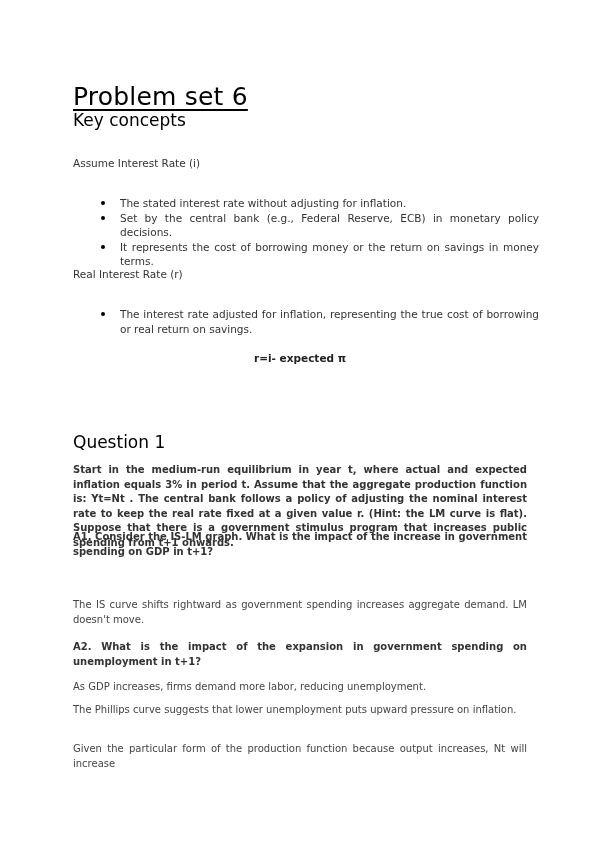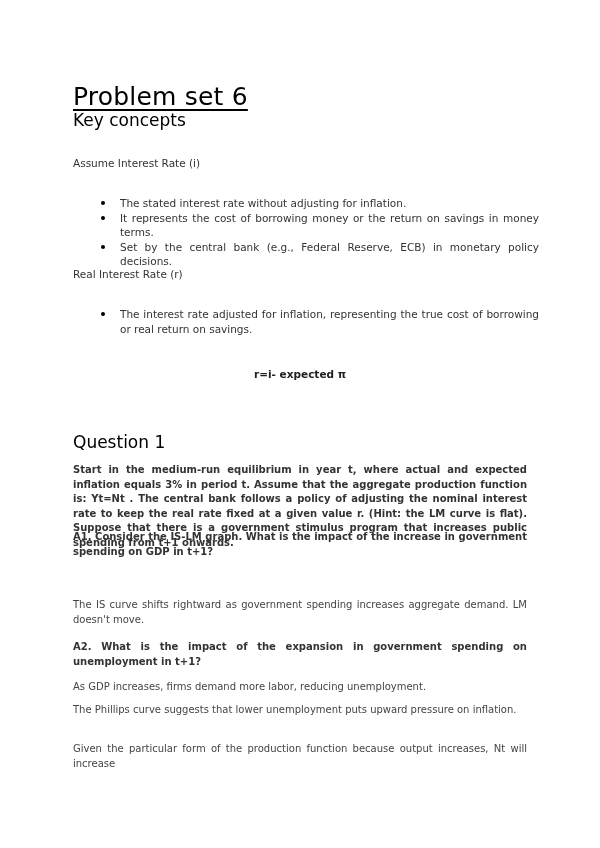--- a/index.html
+++ b/index.html
@@ -109,31 +109,31 @@
 <div class="page">
 
   <h1 class="title">Problem set 6</h1>
 
   <h2 class="h2" style="top:110px;">Key concepts</h2>
 
   <p class="label" style="top:157px;">Assume Interest Rate (i)</p>
 
   <ul class="bullets" style="top:184px;">
     <li><span class="dot"></span><span>The stated interest rate without adjusting for inflation.</span></li>
+    <li><span class="dot"></span><span>Set by the central bank (e.g., Federal Reserve, ECB) in monetary policy decisions.</span></li>
     <li><span class="dot"></span><span>It represents the cost of borrowing money or the return on savings in money terms.</span></li>
-    <li><span class="dot"></span><span>Set by the central bank (e.g., Federal Reserve, ECB) in monetary policy decisions.</span></li>
   </ul>
 
   <p class="label" style="top:268px;">Real Interest Rate (r)</p>
 
   <ul class="bullets" style="top:295px;">
     <li><span class="dot"></span><span>The interest rate adjusted for inflation, representing the true cost of borrowing or real return on savings.</span></li>
   </ul>
 
-  <div class="formula" style="top:352px;margin-top:16px;">r=i- expected π</div>
+  <div class="formula" style="top:352px;">r=i- expected π</div>
 
   <h2 class="h2" style="top:432px;text-align:center;">Question 1</h2>
 
   <p class="para bold" style="top:463px;">Start in the medium-run equilibrium in year t, where actual and expected inflation equals 3% in period t. Assume that the aggregate production function is: Yt=Nt . The central bank follows a policy of adjusting the nominal interest rate to keep the real rate fixed at a given value r. (Hint: the LM curve is flat). Suppose that there is a government stimulus program that increases public spending from t+1 onwards.</p>
 
   <p class="para bold" style="top:530px;">A1. Consider the IS-LM graph. What is the impact of the increase in government spending on GDP in t+1?</p>
 
   <p class="para regular" style="top:598px;">The IS curve shifts rightward as government spending increases aggregate demand. LM doesn't move.</p>
 
   <p class="para bold" style="top:640px;">A2. What is the impact of the expansion in government spending on unemployment in t+1?</p>

